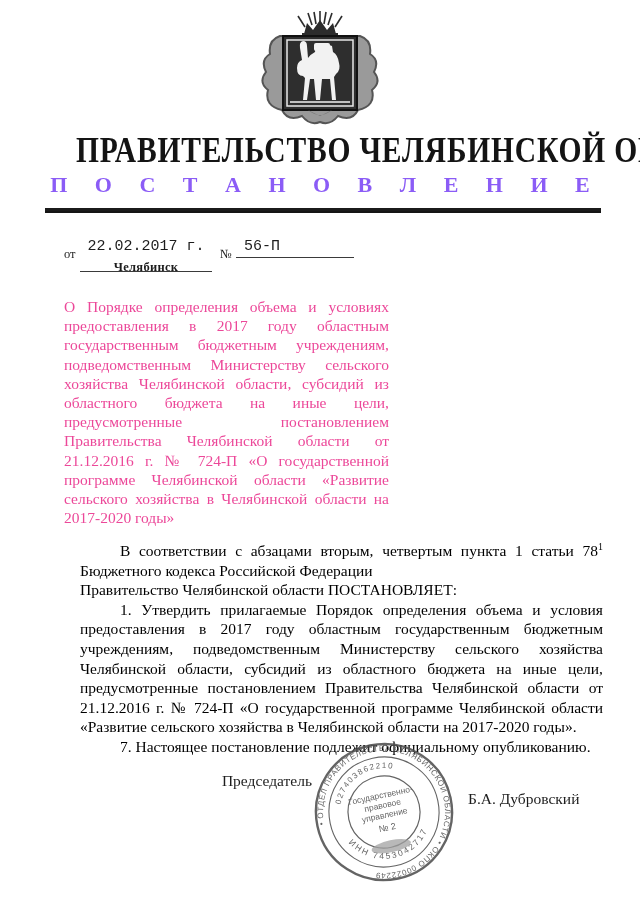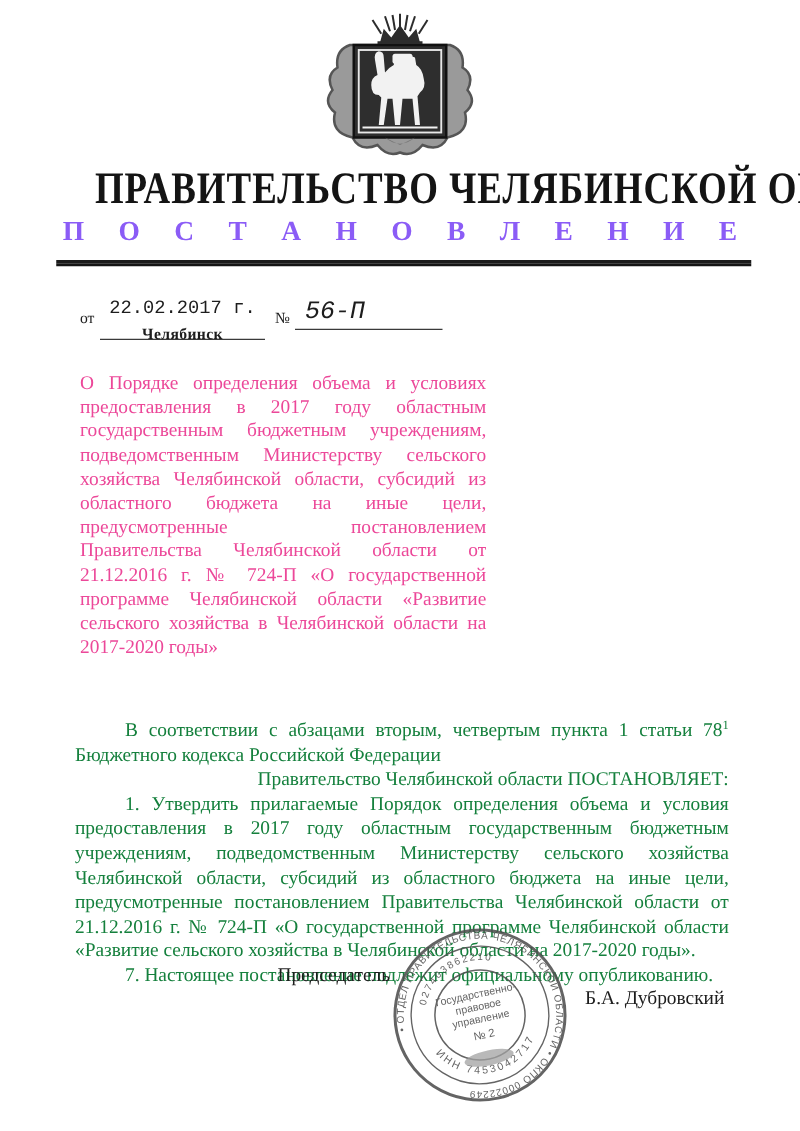--- a/index.html
+++ b/index.html
@@ -26,37 +26,37 @@
   .requisites { position:absolute; top:238px; left:64px; width:300px; height:44px; font-size:12px; }
   .req-from { position:absolute; left:0; top:9px; font-size:12.5px; }
   .req-date {
     position:absolute; left:16px; top:0; width:132px; text-align:center;
     font-family:"Liberation Mono","DejaVu Sans Mono",monospace; font-size:15px;
     border-bottom:1.5px solid #3a3a3a; padding-bottom:16px;
   }
   .req-nosign { position:absolute; left:156px; top:9px; font-size:12.5px; }
   .req-number {
     position:absolute; left:172px; top:0; width:118px; text-align:left; padding-left:8px;
-    font-family:"Liberation Mono","DejaVu Sans Mono",monospace; font-size:20px;
-    border-bottom:1.5px solid #3a3a3a; padding-bottom:2px;font-style:italic;
+    font-family:"Liberation Mono","DejaVu Sans Mono",monospace; font-size:15px;
+    border-bottom:1.5px solid #3a3a3a; padding-bottom:2px;
   }
   .req-city {
     position:absolute; left:16px; top:22px; width:132px; text-align:center;
     font-weight:700; font-size:12.5px; letter-spacing:0.3px;
   }
   .preamble {
     position:absolute; top:297px; left:64px; width:325px;
     font-size:15.5px; line-height:19.2px; text-align:justify; color:#ec4899;
   }
   .bodytext {
-    position:absolute; top:541px; left:60px; width:523px;
-    font-size:15.5px; line-height:19.6px; text-align:justify; color:#15803d;margin-top:34px;
+    position:absolute; top:541px; left:80px; width:523px;
+    font-size:15.5px; line-height:19.6px; text-align:justify; color:#000000;
   }
   .bodytext p { margin:0; text-indent:40px; }
-  .bodytext p.resolution { text-align:right; text-indent:0; }
+  .bodytext p.resolution { text-align:left; text-indent:0; }
   sup { font-size:10px; vertical-align:super; line-height:0; }
   .sig-pos {
     position:absolute; top:771px; left:64px; width:248px; text-align:right;
     font-size:15.5px; line-height:20.5px;
   }
   .sig-name { position:absolute; top:790px; left:468px; font-size:15.5px; }
   .stamp { position:absolute; left:306px; top:734px; width:156px; height:156px; opacity:0.88; }
   .stamp svg text { font-family:"Liberation Sans", sans-serif; }
 </style>
 </head>

